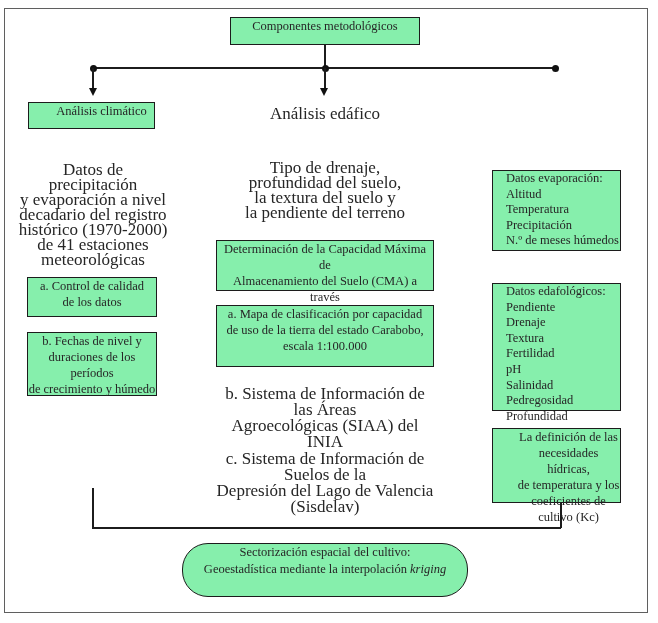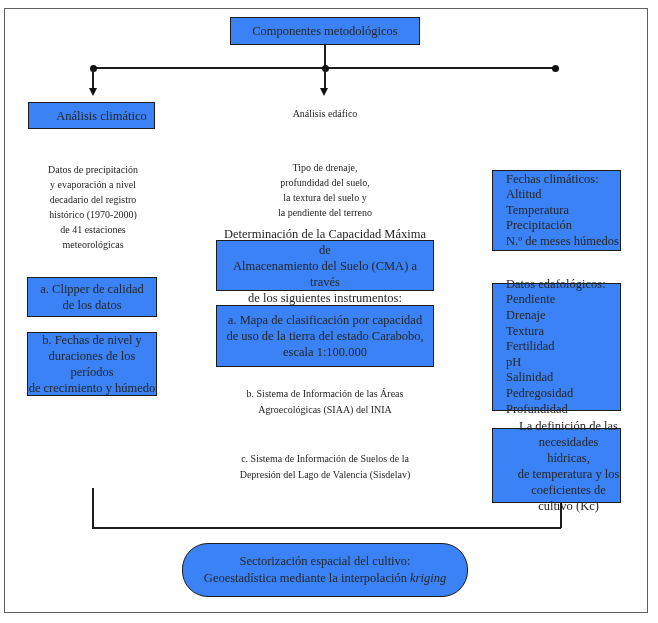--- a/index.html
+++ b/index.html
@@ -14,34 +14,34 @@
   }
   .frame {
     position: absolute;
     left: 4px; top: 8px;
     width: 642px; height: 603px;
     border: 1.4px solid #5f5f5f;
   }
   .box {
     position: absolute;
     border: 1.5px solid #1c1c1c;
-    background: #3b82f6;
+    background: #86efac;
     display: flex;
-    align-items: center;
+    align-items: flex-start;
     justify-content: center;
     box-sizing: border-box;
   }
   .box .pre, .txt .pre {
     white-space: pre-line;
   }
   .txt {
     position: absolute;
     text-align: center;
   }
-  .fs { font-size: 10px; line-height: 15px; }
+  .fs { font-size: 17px; line-height: 15px; }
   .fsb { font-size: 12.5px; line-height: 16px; text-align: center; }
   .left-align {
     justify-content: flex-start;
     text-align: left;
     padding-left: 13px;
   }
   .left-align .fsb { text-align: left; line-height: 15.6px; }
   .hline, .vline { position: absolute; background: #1c1c1c; }
   .hline { height: 1.5px; }
   .vline { width: 1.5px; }
@@ -95,21 +95,21 @@
   <div class="txt fs" style="left:17px; top:162px; width:152px;">
     <span class="pre">Datos de precipitación
 y evaporación a nivel
 decadario del registro
 histórico (1970-2000)
 de 41 estaciones
 meteorológicas</span>
   </div>
 
   <div class="box" style="left:27px; top:277px; width:130px; height:40px;">
-    <span class="pre fsb">a. Clipper de calidad
+    <span class="pre fsb">a. Control de calidad
 de los datos</span>
   </div>
 
   <div class="box" style="left:27px; top:332px; width:130px; height:64px;">
     <span class="pre fsb">b. Fechas de nivel y
 duraciones de los períodos
 de crecimiento y húmedo</span>
   </div>
 
 
@@ -136,21 +136,21 @@
     <span class="pre">b. Sistema de Información de las Áreas
 Agroecológicas (SIAA) del INIA</span>
   </div>
 
   <div class="txt fs" style="left:210px; top:451px; width:230px; line-height:16px;">
     <span class="pre">c. Sistema de Información de Suelos de la
 Depresión del Lago de Valencia (Sisdelav)</span>
   </div>
 
   <div class="box left-align" style="left:492px; top:170px; width:129px; height:81px;">
-    <span class="pre fsb">Fechas climáticos:
+    <span class="pre fsb">Datos evaporación:
 Altitud
 Temperatura
 Precipitación
 N.º de meses húmedos</span>
   </div>
 
   <div class="box left-align" style="left:492px; top:283px; width:129px; height:128px;">
     <span class="pre fsb">Datos edafológicos:
 Pendiente
 Drenaje

